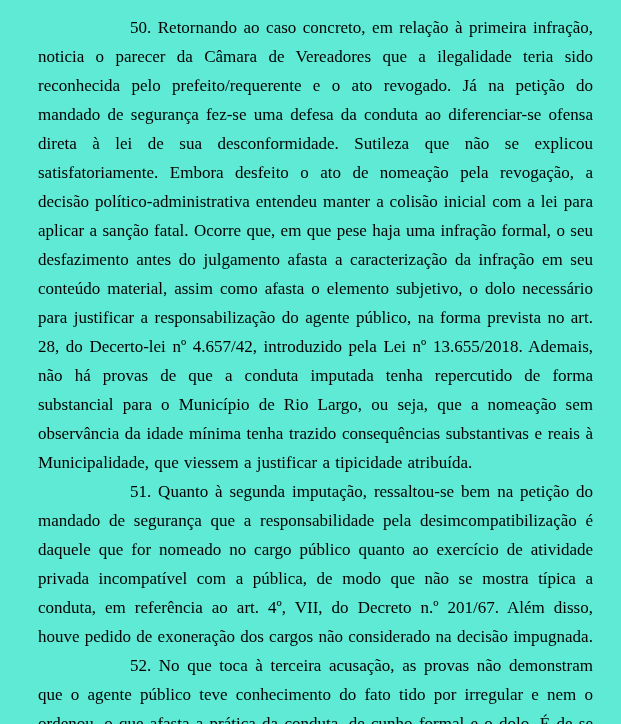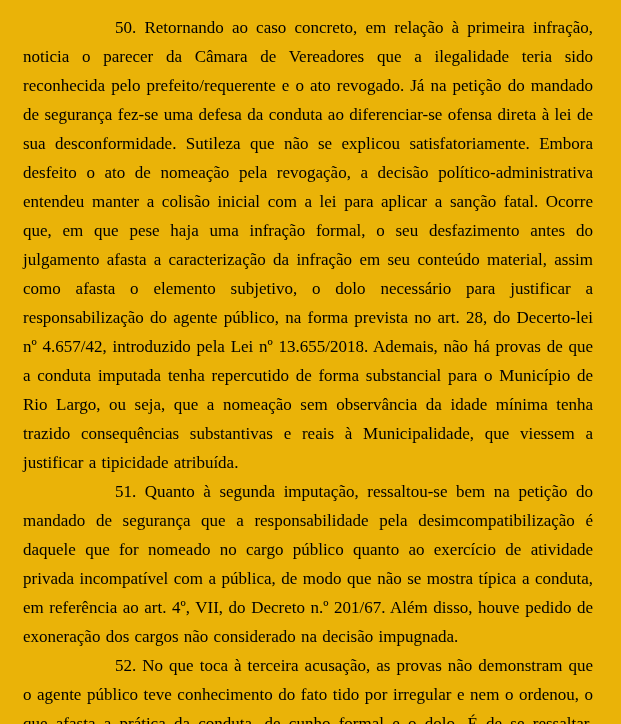--- a/index.html
+++ b/index.html
@@ -5,22 +5,22 @@
   html, body {
     margin: 0;
     padding: 0;
     background: #ffffff;
   }
   .page {
     position: relative;
     width: 621px;
     height: 724px;
     box-sizing: border-box;
-    padding: 13px 28px 0 23px;
-    background: #eab308;
+    padding: 13px 28px 0 38px;
+    background: #5eead4;
     color: #000000;
     font-family: "Liberation Serif", "DejaVu Serif", serif;
     font-size: 17px;
     line-height: 29px;
     text-align: justify;
     overflow: hidden;
   }
   .para {
     margin: 0;
     text-indent: 92px;

